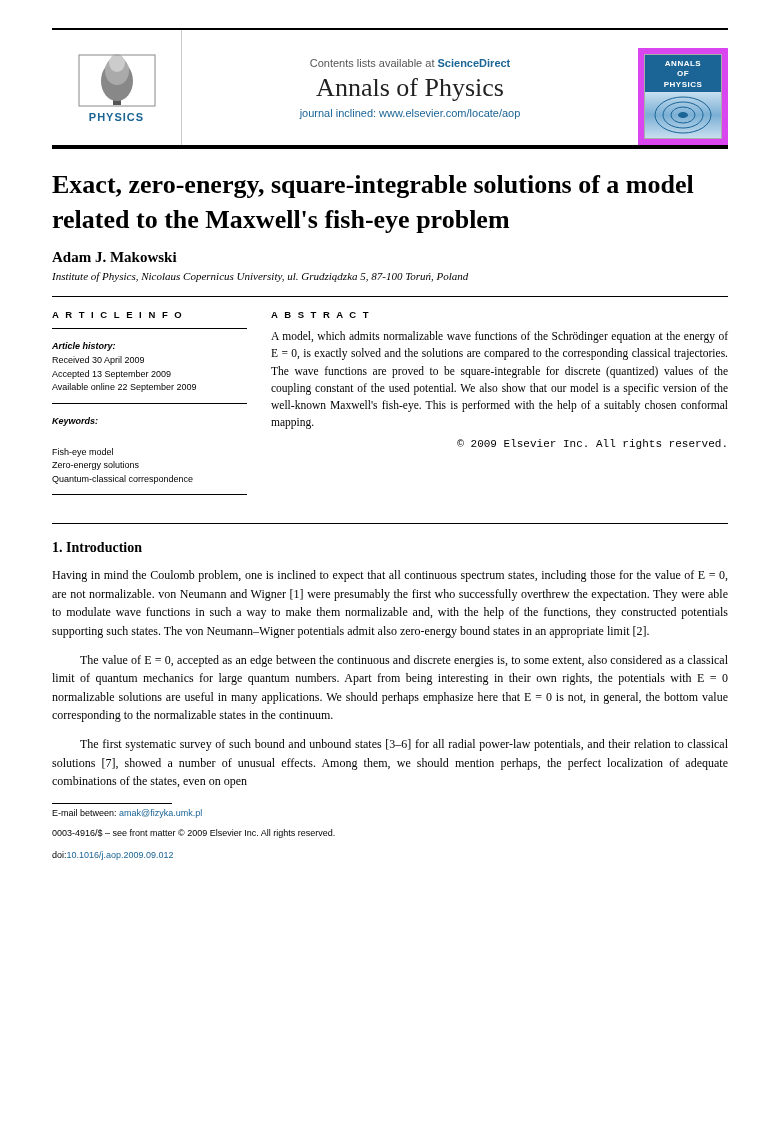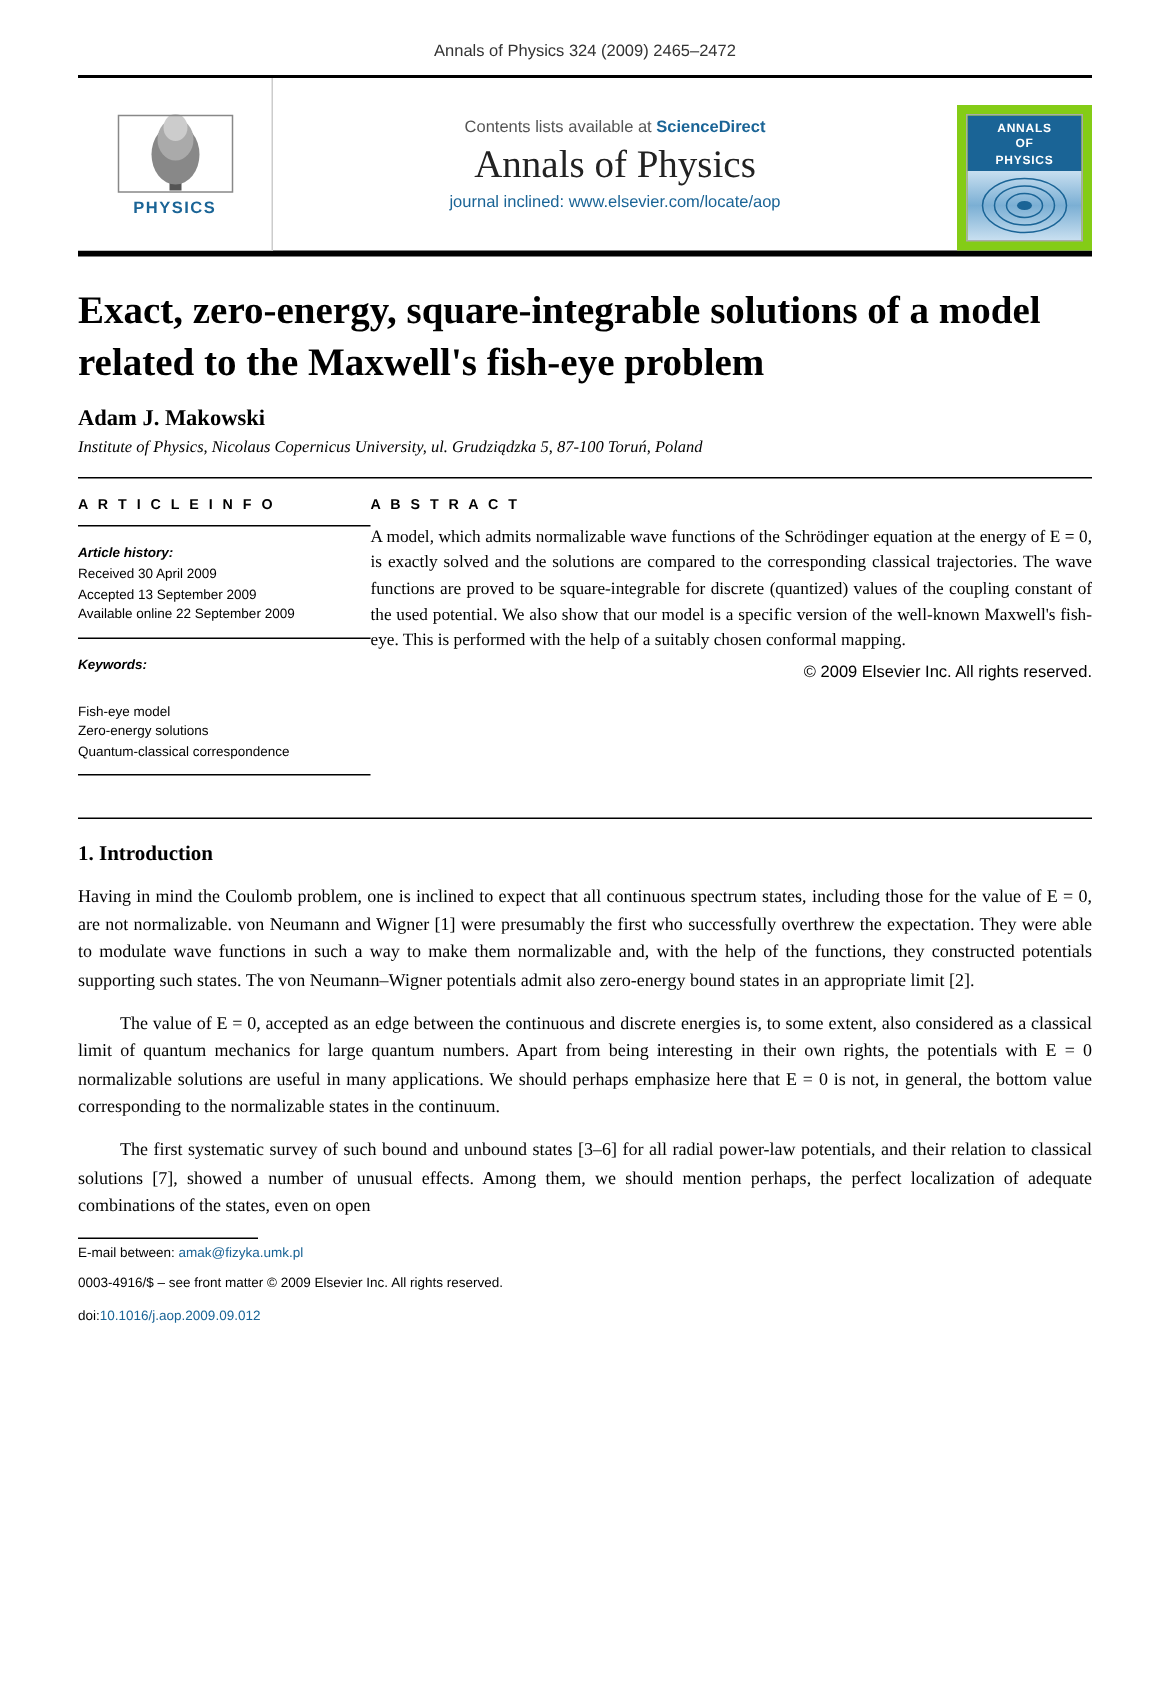--- a/index.html
+++ b/index.html
@@ -105,21 +105,21 @@
       color: #1a6496;
     }
 
     .header-right {
       width: 90px;
       min-width: 90px;
       display: flex;
       align-items: center;
       justify-content: center;
       padding: 6px;
-      background: #84cc16;
+      background: #d946ef;
       margin-top: 18px;
     }
 
     .annals-badge {
       width: 78px;
       height: 85px;
       border: 1px solid #aaa;
       display: flex;
       flex-direction: column;
       align-items: center;
@@ -190,20 +190,21 @@
     }
 
     .divider-thin {
       border: none;
       border-top: 1px solid #000;
       margin: 0 0 12px 0;
     }
 
     .two-col {
       display: flex;
+      gap: 24px;
       margin-bottom: 16px;
     }
 
     .col-left {
       width: 195px;
       min-width: 195px;
     }
 
     .col-right {
       flex: 1;
@@ -254,21 +255,21 @@
     .abstract-text {
       font-family: 'Times New Roman', Times, serif;
       font-size: 11.5px;
       line-height: 1.5;
       color: #000;
       text-align: justify;
     }
 
     .abstract-copyright {
       text-align: right;
-      font-family: Liberation Sans, sans-serif;
+      font-family: Liberation Mono, monospace;
       font-size: 11px;
       margin-top: 6px;
       color: #000;
     }
 
     .intro-divider {
       border: none;
       border-top: 1px solid #000;
       margin: 4px 0 16px 0;
     }
@@ -329,21 +330,20 @@
 
     .doi-link {
       color: #1a6496;
     }
   </style>
 </head>
 <body>
 
 <div class="page">
 
-  <div class="journal-ref">Annals of Physics 324 (2009) 2465–2472</div>
 
   <div class="header-bar">
 
     <div class="header-left">
       <div class="elsevier-logo">
 
         <svg class="elsevier-tree" viewBox="0 0 80 55" xmlns="http://www.w3.org/2000/svg">
 
           <rect x="36" y="40" width="8" height="12" fill="#555"></rect>
           <ellipse cx="40" cy="28" rx="16" ry="20" fill="#888"></ellipse>

